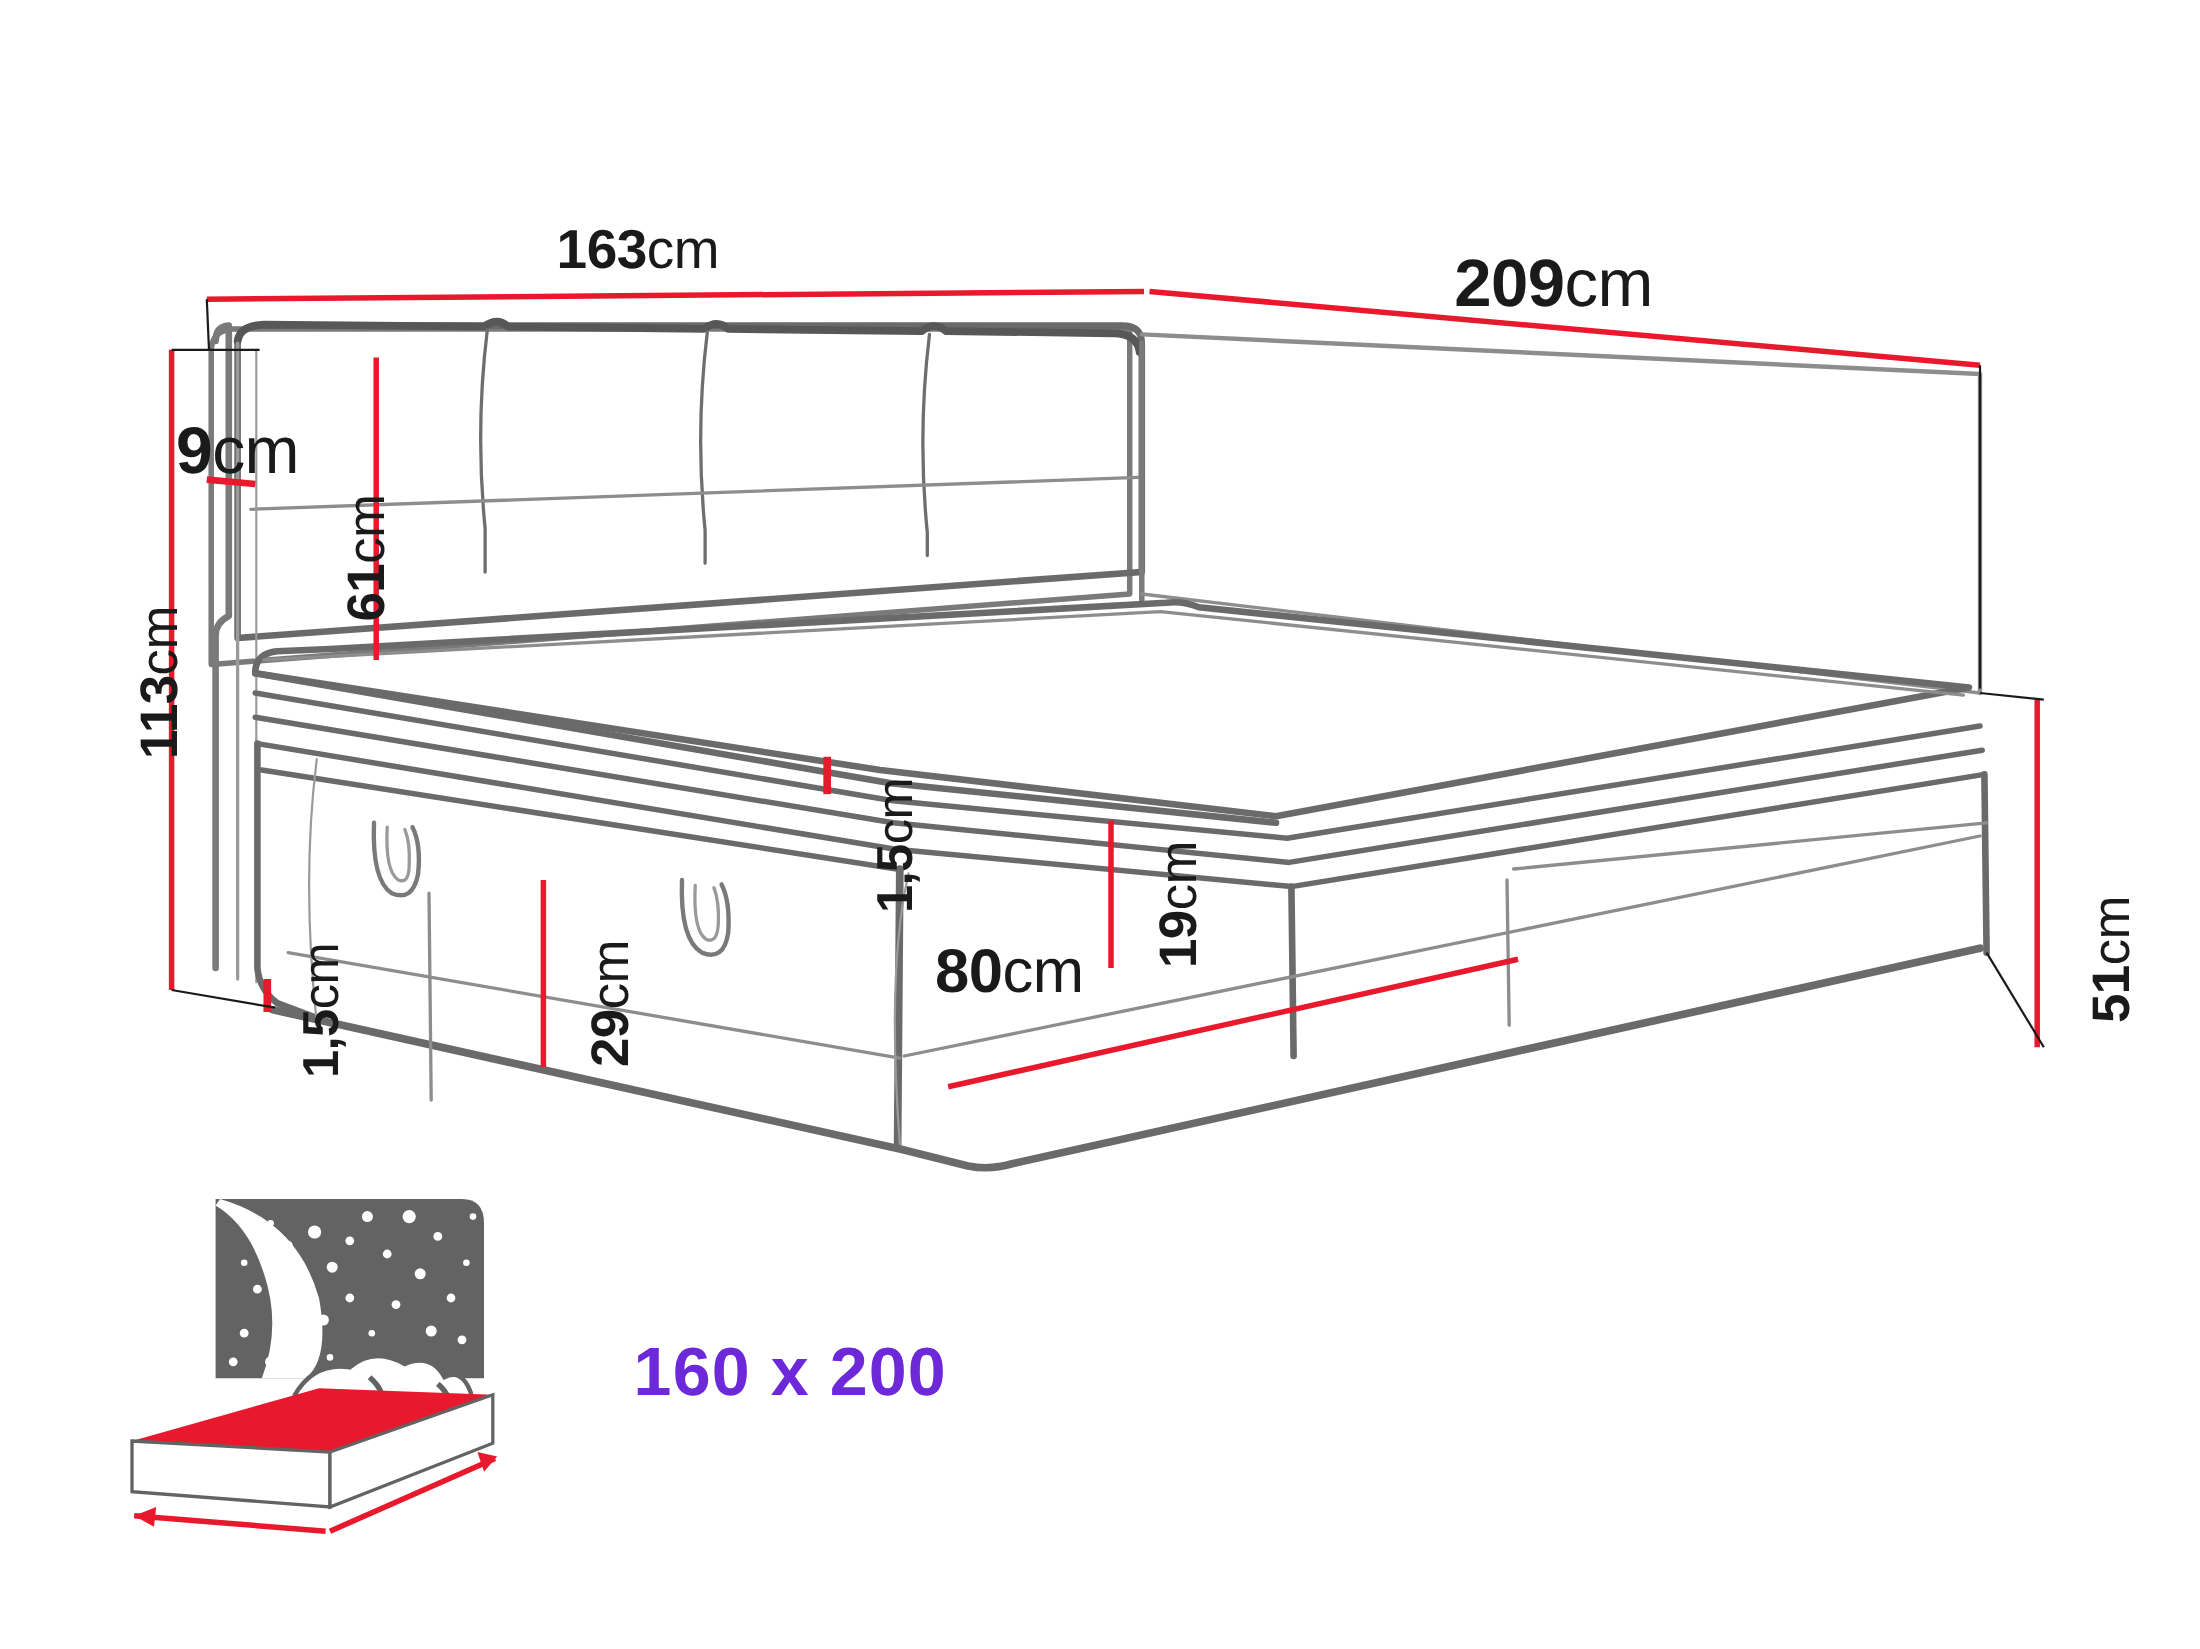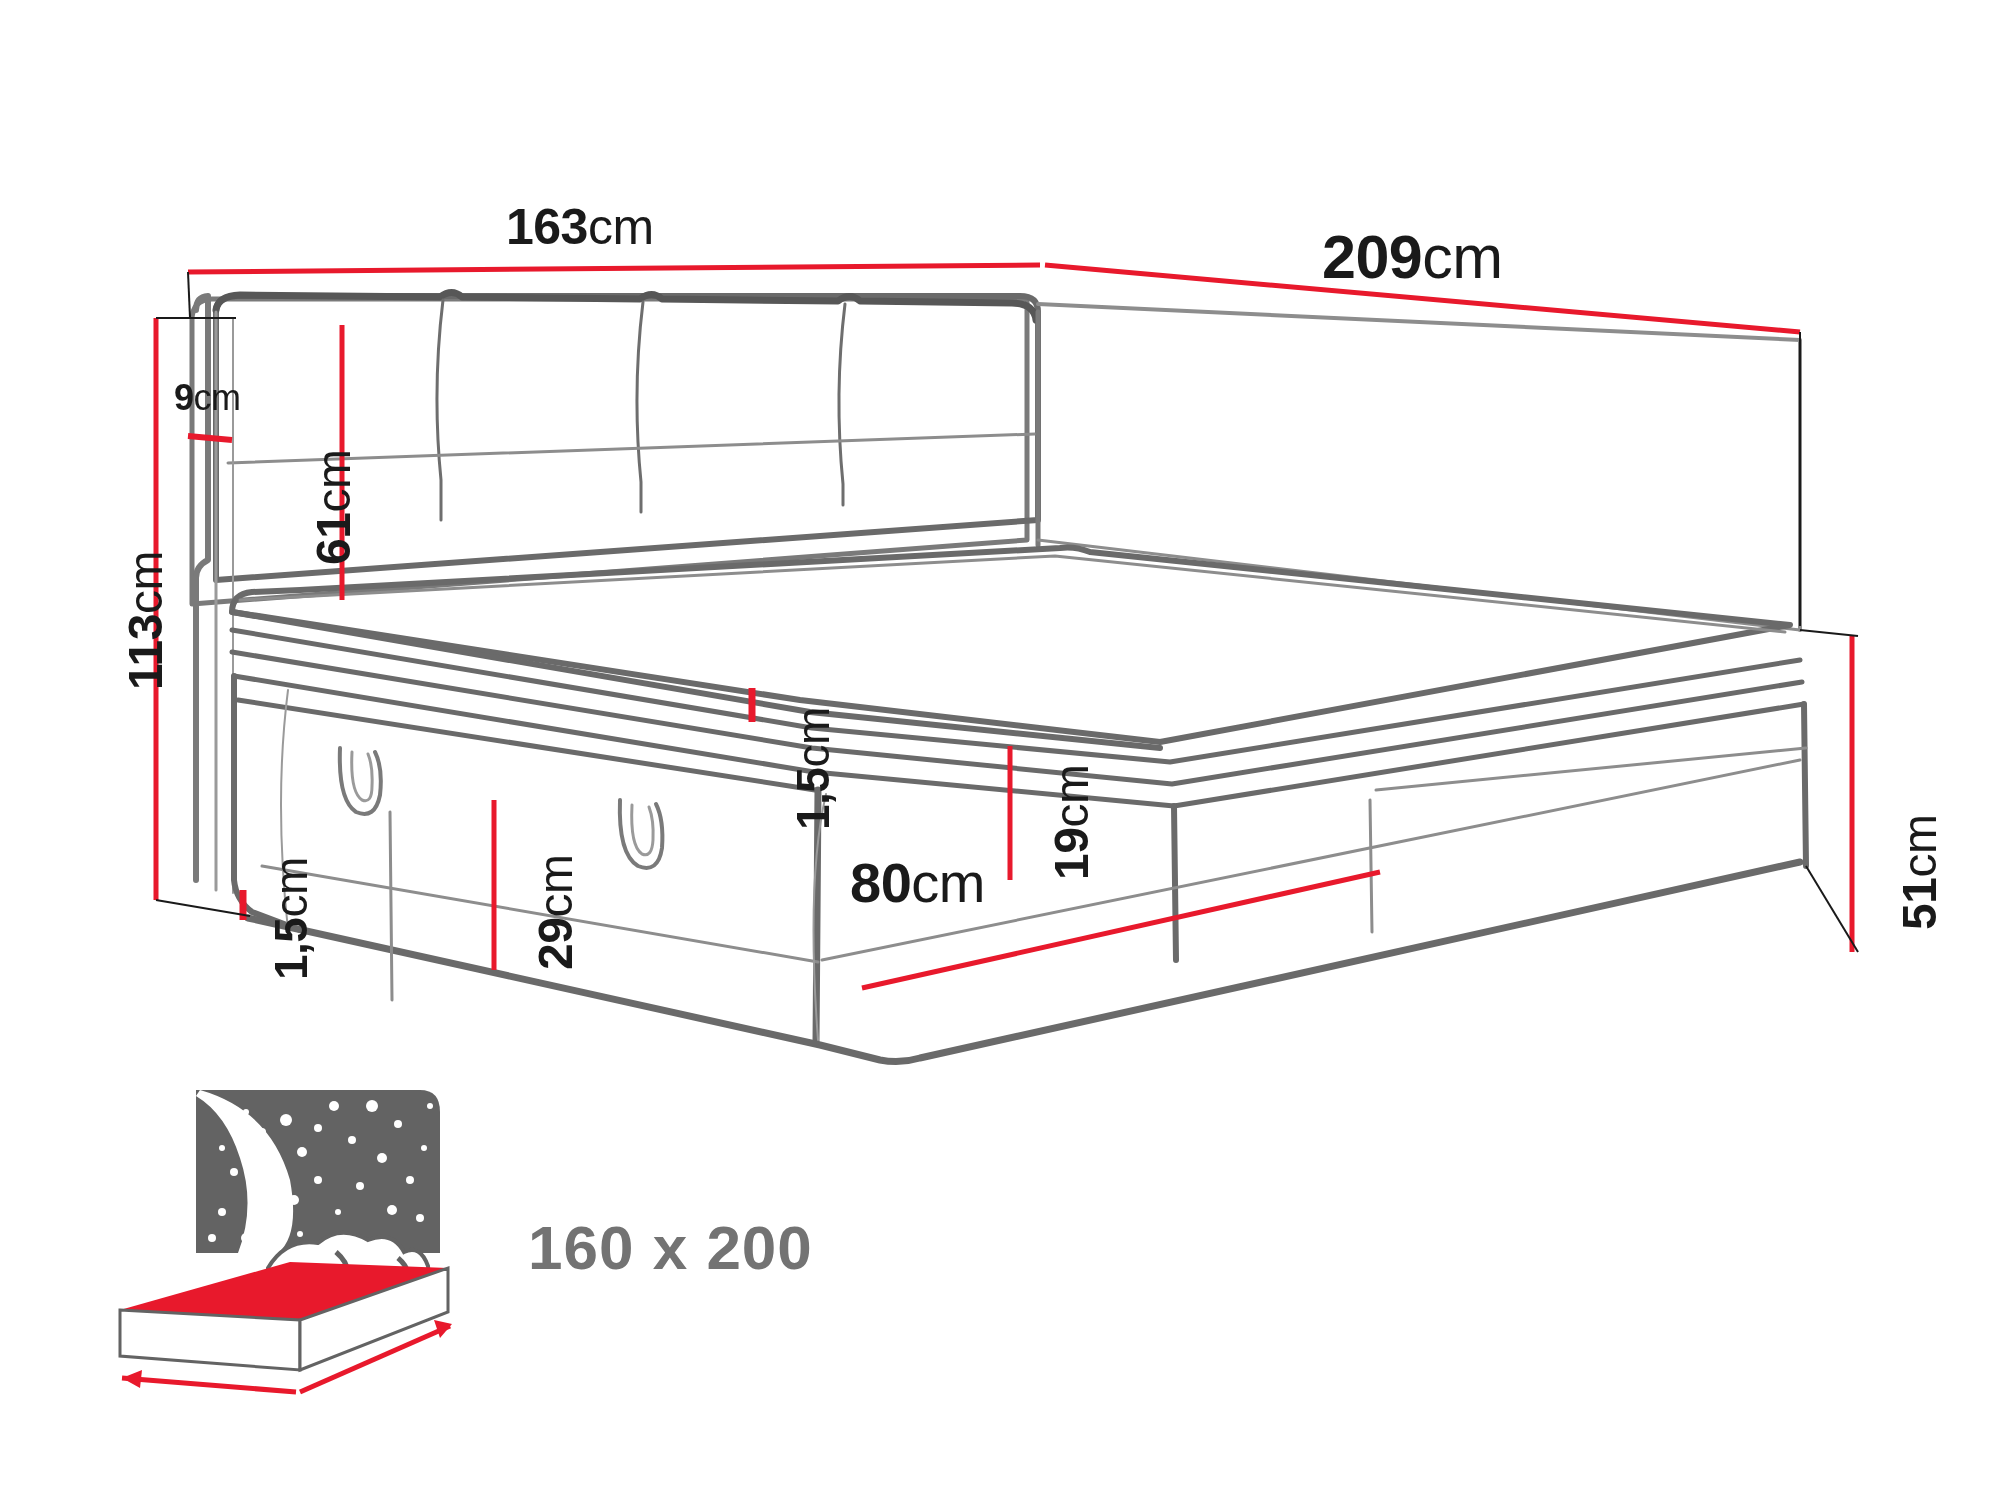--- a/index.html
+++ b/index.html
@@ -40,23 +40,24 @@
     font-weight: normal;
   }
   .rot90 {
     transform: rotate(-90deg);
     transform-origin: 0 0;
   }
   .size-label {
     position: absolute;
     font-family: "Liberation Sans", sans-serif;
     font-weight: bold;
-    color: #737373;
+    color: #6d28d9;
     white-space: nowrap;
     letter-spacing: 1px;
+    margin-left: 48px;
   }
 </style>
 </head>
 <body>
 
 <div id="canvas">
 
   <svg id="drawing" viewBox="0 0 2000 1499">
 
     <g fill="none" stroke="#575757" stroke-linejoin="round" stroke-linecap="round">
@@ -208,21 +209,21 @@
   </svg>
 
   <div class="dim-label" style="left:506px; top:202px; font-size:50px;">
     <span>163</span><span class="unit">cm</span>
   </div>
 
   <div class="dim-label" style="left:1322px; top:227px; font-size:61px;">
     <span>209</span><span class="unit">cm</span>
   </div>
 
-  <div class="dim-label" style="left:174px; top:380px; font-size:36px;">
+  <div class="dim-label" style="left:160px; top:380px; font-size:60px;">
     <span>9</span><span class="unit">cm</span>
   </div>
 
   <div class="dim-label rot90" style="left:310px; top:565px; font-size:48px;">
     <span>61</span><span class="unit">cm</span>
   </div>
 
   <div class="dim-label rot90" style="left:122px; top:690px; font-size:48px;">
     <span>113</span><span class="unit">cm</span>
   </div>

